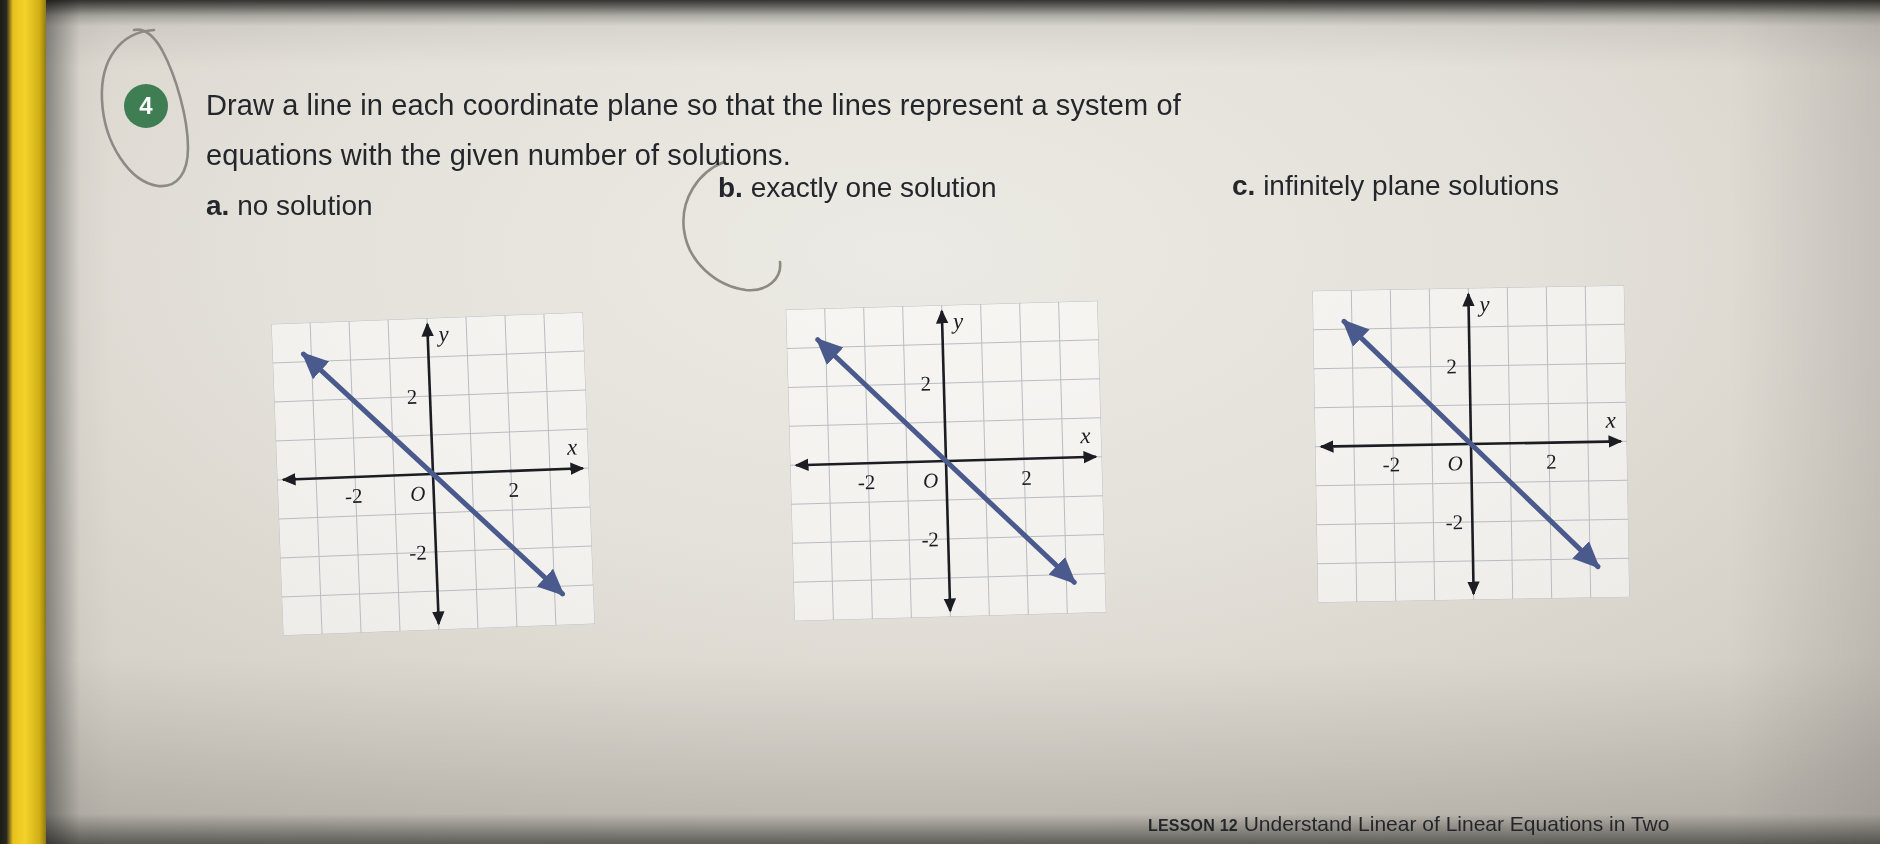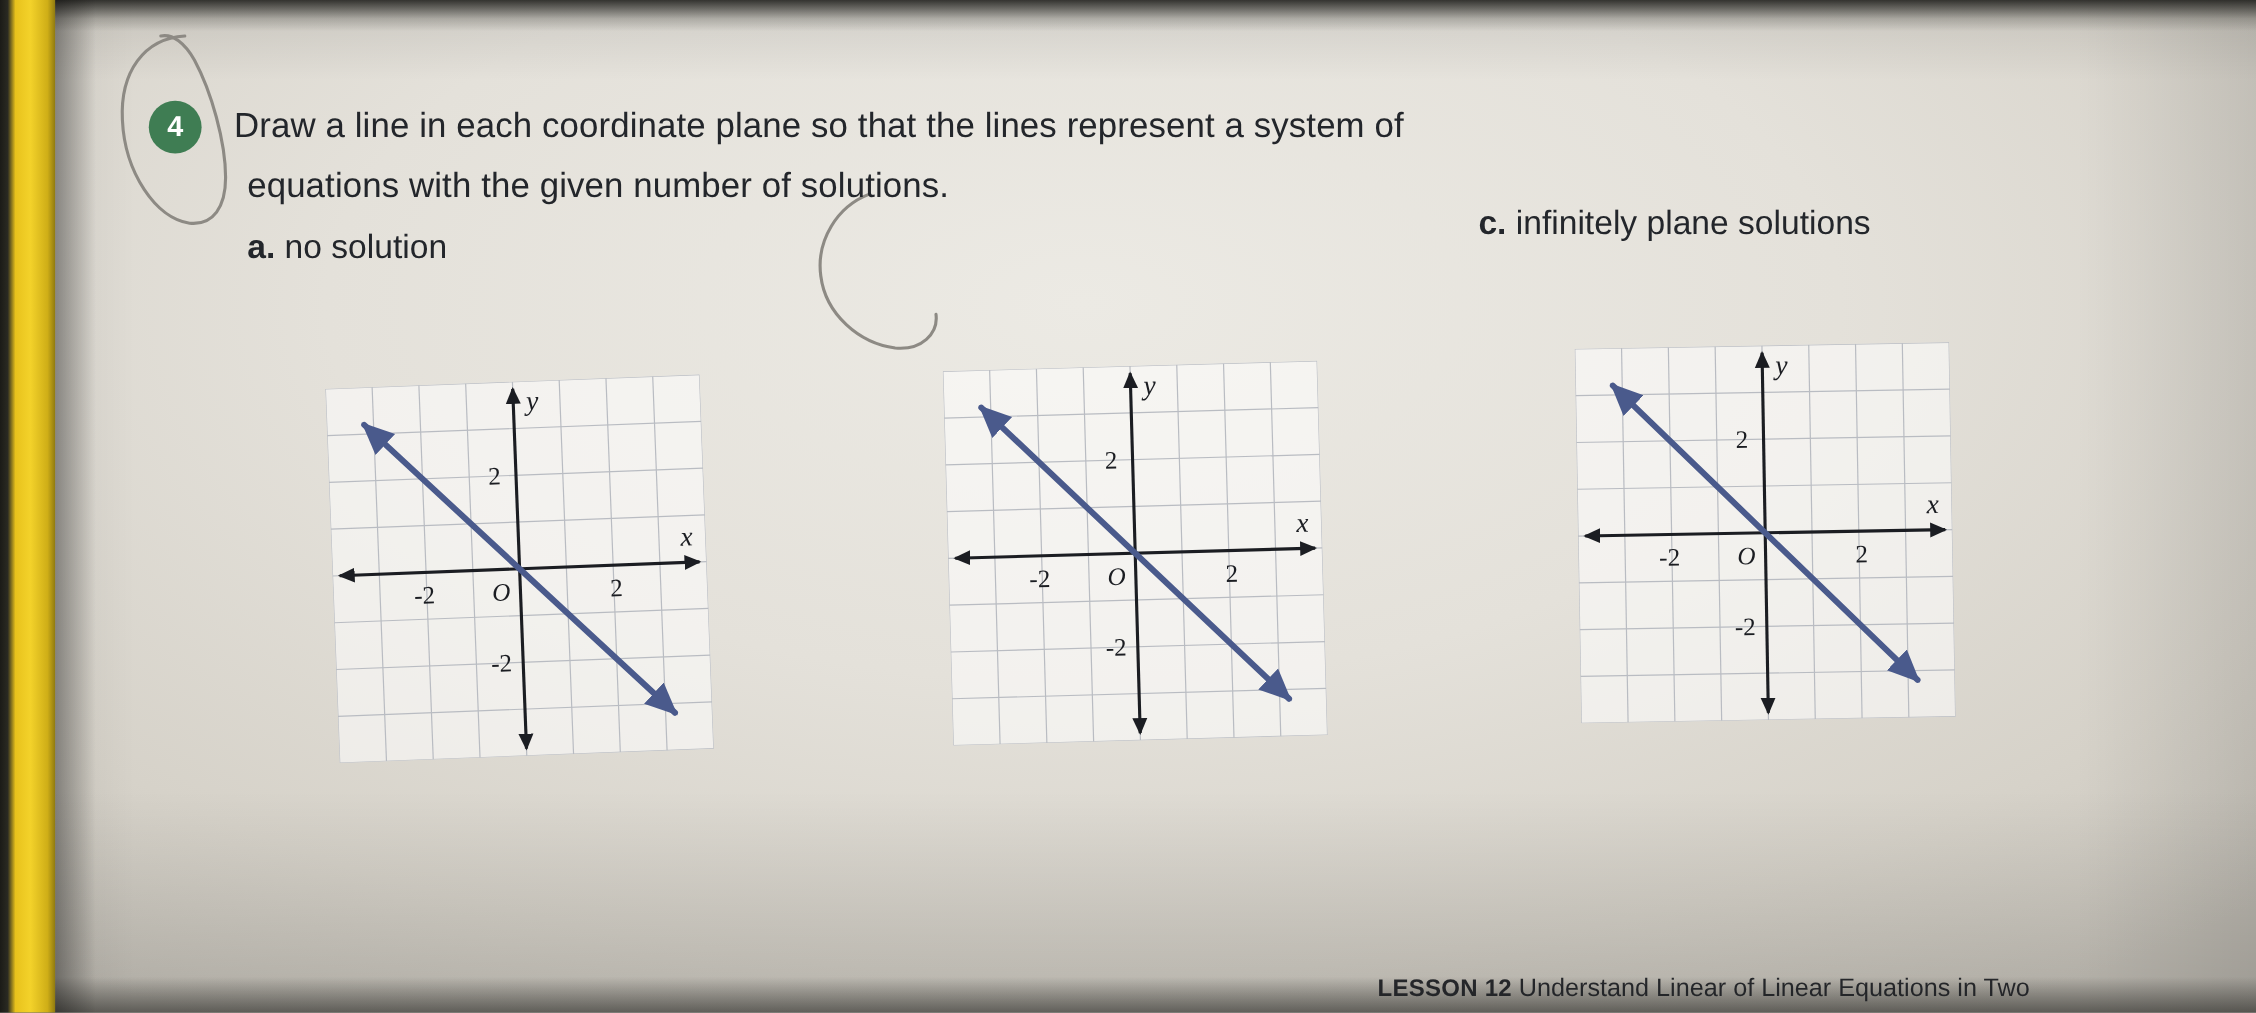--- a/index.html
+++ b/index.html
@@ -66,21 +66,21 @@
 
   
   .qtext {
     position: absolute;
     color: #23262b;
     font-size: 29px;
     line-height: 50px;
     letter-spacing: 0.1px;
     white-space: nowrap;
   }
-  #line1 { left: 195px; top: 80px; }
+  #line1 { left: 206px; top: 80px; }
   #line2 { left: 206px; top: 130px; }
 
   .choice {
     position: absolute;
     color: #23262b;
     font-size: 28px;
     white-space: nowrap;
   }
   .choice b { font-weight: bold; }
   #choice-a { left: 206px; top: 190px; }
@@ -128,21 +128,21 @@
   
   #footer {
     position: absolute;
     left: 1148px;
     top: 812px;
     color: #1e2024;
     font-size: 21px;
     white-space: nowrap;
     opacity: 0.95;
   }
-  #footer .lesson { font-weight: bold; font-size: 20px; letter-spacing: .2px; }
+  #footer .lesson { font-weight: bold; font-size: 16px; letter-spacing: .2px; }
 </style>
 </head>
 <body>
 
 <div id="page">
   <div id="paper"></div>
   <div id="top-dark"></div>
   <div id="bottom-dark"></div>
   <div id="left-edge"></div>
   <div id="left-edge-shadow"></div>
@@ -156,20 +156,24 @@
   </svg>
 
   <div id="num-badge">4</div>
 
   <div class="qtext" id="line1">Draw a line in each coordinate plane so that the lines represent a system of</div>
   <div class="qtext" id="line2">equations with the given number of solutions.</div>
 
   <div class="choice" id="choice-a">
     <b>a.</b>
     <span>no solution</span>
+  </div>
+  <div class="choice" id="choice-b">
+    <b>b.</b>
+    <span>exactly one solution</span>
   </div>
   <div class="choice" id="choice-c">
     <b>c.</b>
     <span>infinitely plane solutions</span>
   </div>
 
   <div class="graph" id="graph-a" style="width: 312px; height: 312px; transform: rotate(-2.2deg);"><svg width="312" height="312" viewBox="0 0 312 312">
         <g>
           <line x1="0" y1="0" x2="0" y2="312" stroke="#b9bcc2" stroke-width="1"></line>
           <line x1="39" y1="0" x2="39" y2="312" stroke="#b9bcc2" stroke-width="1"></line>

